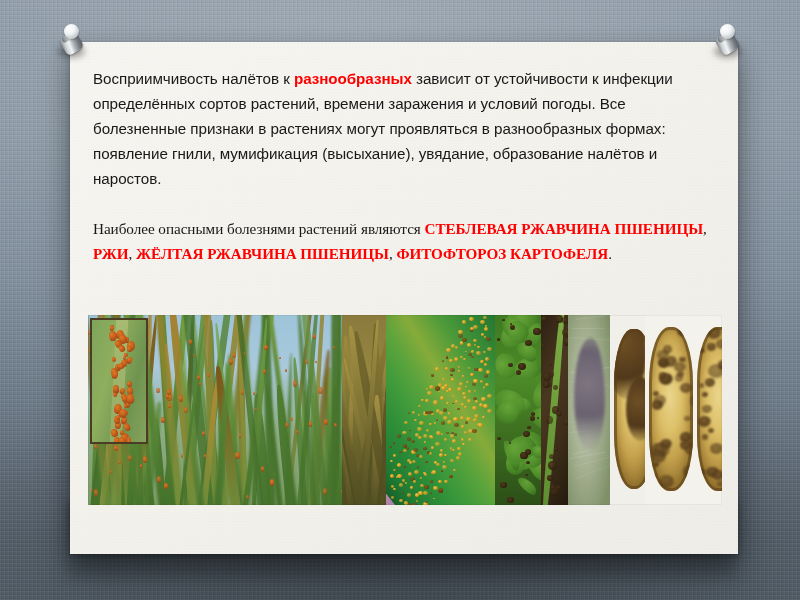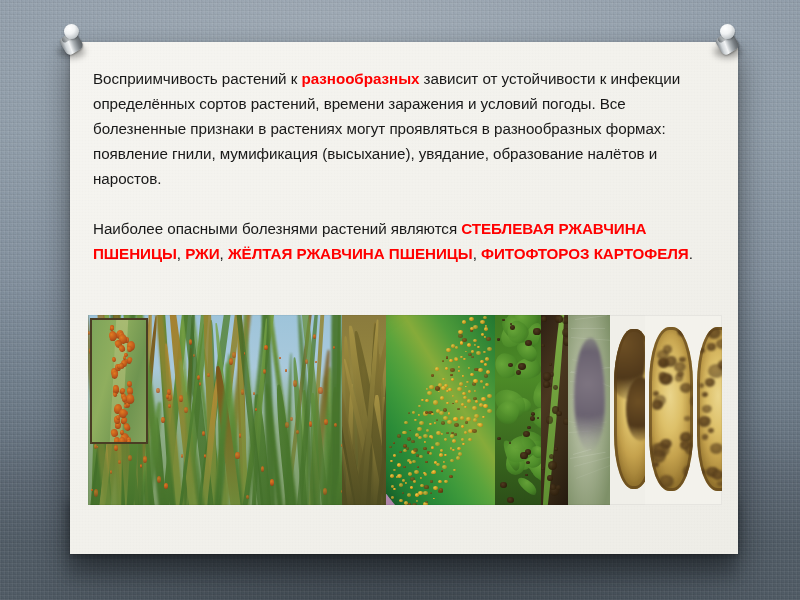--- a/index.html
+++ b/index.html
@@ -101,20 +101,21 @@
   .para {
     margin: 0;
     color: #181818;
     font-size: 15.2px;
     line-height: 25px;
     letter-spacing: -0.05px;
   }
   #para-intro { }
   #para-diseases {
     margin-top: 25px;
+    font-family: Liberation Serif, serif;
   }
   .hl {
     color: #ff0000;
     font-weight: bold;
   }
   .hl-caps {
     color: #ff0000;
     font-weight: bold;
   }
 
@@ -333,21 +334,21 @@
   <div id="bg-base"></div>
   <div id="bg-weave"></div>
   <div id="bg-vignette"></div>
   <div id="bg-shadow-band"></div>
 
   <div id="card">
     <div id="card-paper-grain"></div>
 
     <div id="body-copy">
 
-      <p class="para" id="para-intro"><span>Восприимчивость растений к </span><span class="hl">разнообразных</span><span> зависит от устойчивости к инфекции определённых сортов растений, времени заражения и условий погоды. Все болезненные признаки в растениях могут проявляться в разнообразных формах: появление гнили, мумификация (высыхание), увядание, образование налётов и наростов.</span></p>
+      <p class="para" id="para-intro"><span>Восприимчивость налётов к </span><span class="hl">разнообразных</span><span> зависит от устойчивости к инфекции определённых сортов растений, времени заражения и условий погоды. Все болезненные признаки в растениях могут проявляться в разнообразных формах: появление гнили, мумификация (высыхание), увядание, образование налётов и наростов.</span></p>
 
       <p class="para" id="para-diseases"><span>Наиболее опасными болезнями растений являются </span><span class="hl-caps">СТЕБЛЕВАЯ РЖАВЧИНА ПШЕНИЦЫ</span><span>, </span><span class="hl-caps">РЖИ</span><span>, </span><span class="hl-caps">ЖЁЛТАЯ РЖАВЧИНА ПШЕНИЦЫ</span><span>, </span><span class="hl-caps">ФИТОФТОРОЗ КАРТОФЕЛЯ</span><span>.</span></p>
     </div>
 
     <div id="photo-strip">
 
       <div class="photo-panel" id="panel-stem-rust-field">
         <div class="sky"></div>
         <div class="blades" id="blades-1">
             <div class="blade" style="left: 61.2492%; width: 4.67147px; height: 172.889%; background: linear-gradient(rgb(95, 143, 58), rgb(67, 112, 42)); transform: rotate(5.7deg); opacity: 0.84; filter: blur(1.1px);"></div>

